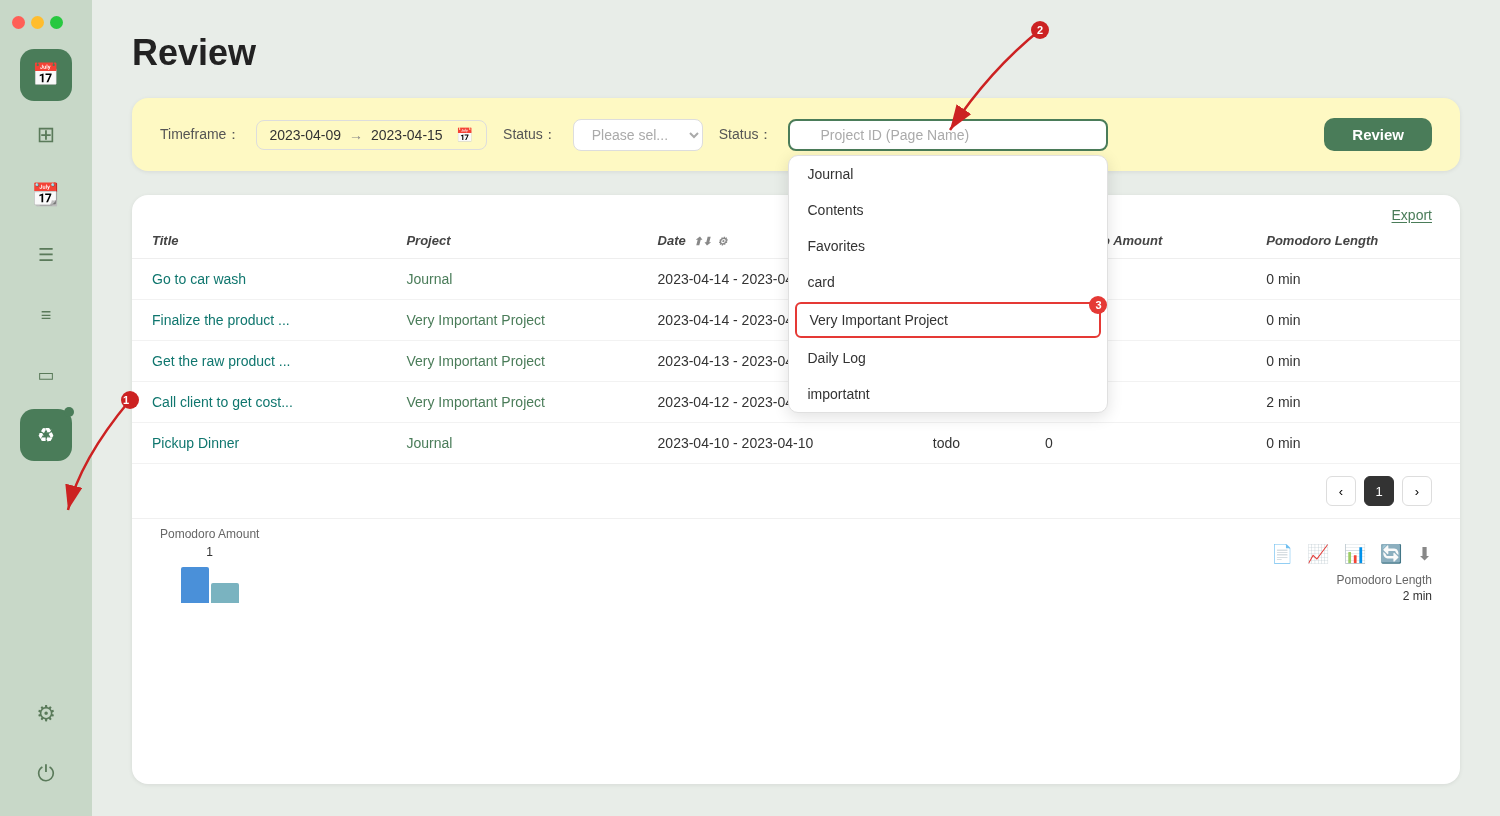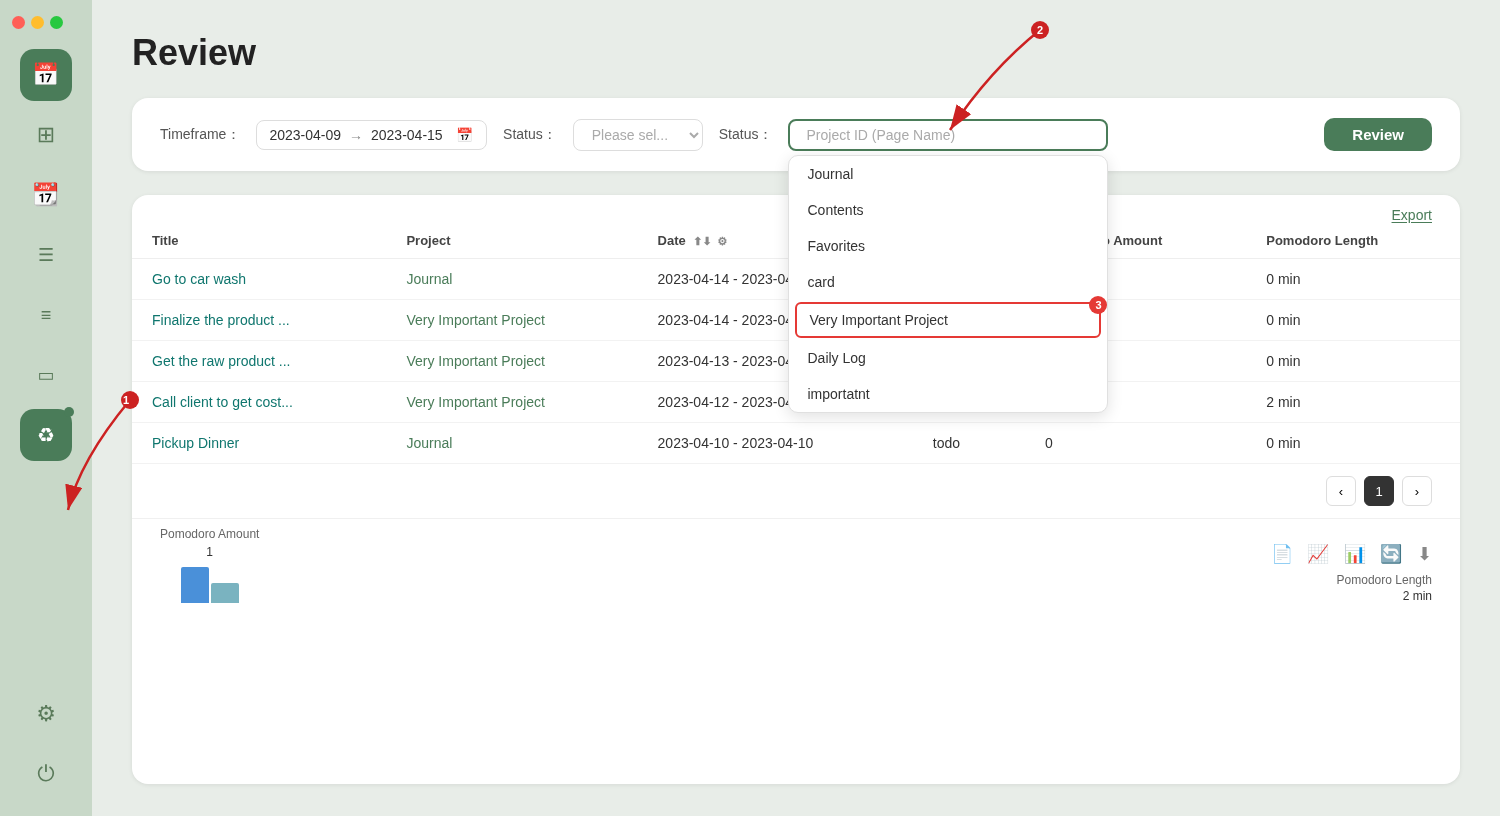--- a/index.html
+++ b/index.html
@@ -82,21 +82,21 @@
     }
 
     .page-title {
       font-size: 36px;
       font-weight: 600;
       color: #222;
     }
 
     
     .filter-bar {
-      background: #ffffff;
+      background: #fef9c3;
       border-radius: 16px;
       padding: 20px 28px;
       display: flex;
       flex-direction: column;
       gap: 16px;
       box-shadow: 0 1px 4px rgba(0,0,0,0.08);
     }
 
     .filter-row {
       display: flex;
@@ -135,21 +135,21 @@
     }
 
     .project-input-wrapper {
       position: relative;
       flex: 1;
       max-width: 320px;
     }
     .project-input {
       border: 2px solid #4a7c59;
       border-radius: 8px;
-      padding: 6px 16px;
+      padding: 6px 30px;
       font-size: 14px;
       color: #333;
       width: 100%;
       outline: none;
     }
     .project-input::placeholder { color: #aaa; }
 
     .dropdown-menu {
       position: absolute;
       top: calc(100% + 4px);
@@ -216,20 +216,21 @@
       text-decoration: underline;
       text-underline-offset: 2px;
     }
 
     table {
       width: 100%;
       border-collapse: collapse;
     }
     thead tr {
       border-bottom: 1px solid #eee;
+      font-style: italic;
     }
     th {
       padding: 10px 20px;
       font-size: 13px;
       font-weight: 600;
       color: #444;
       text-align: left;
     }
     td {
       padding: 12px 20px;

